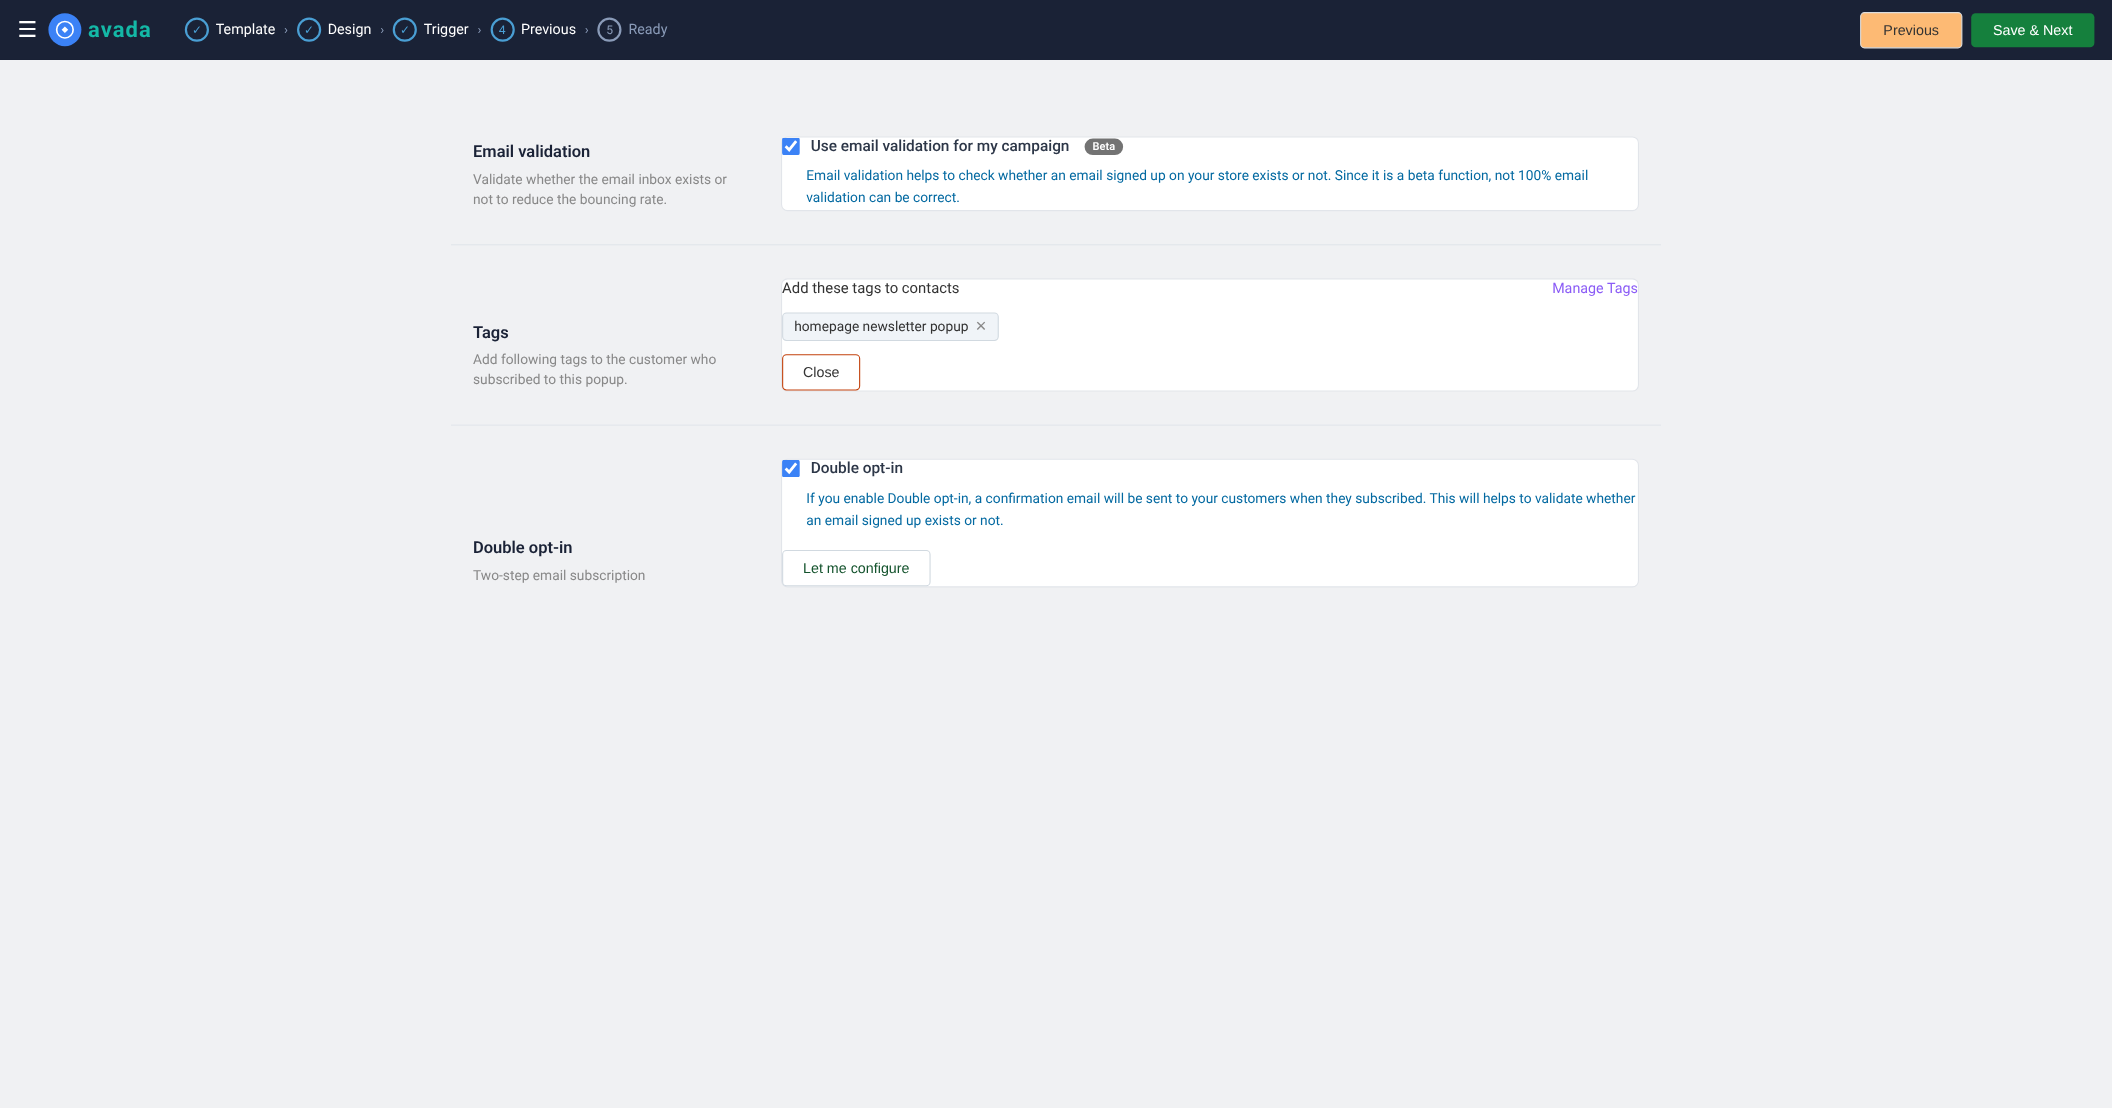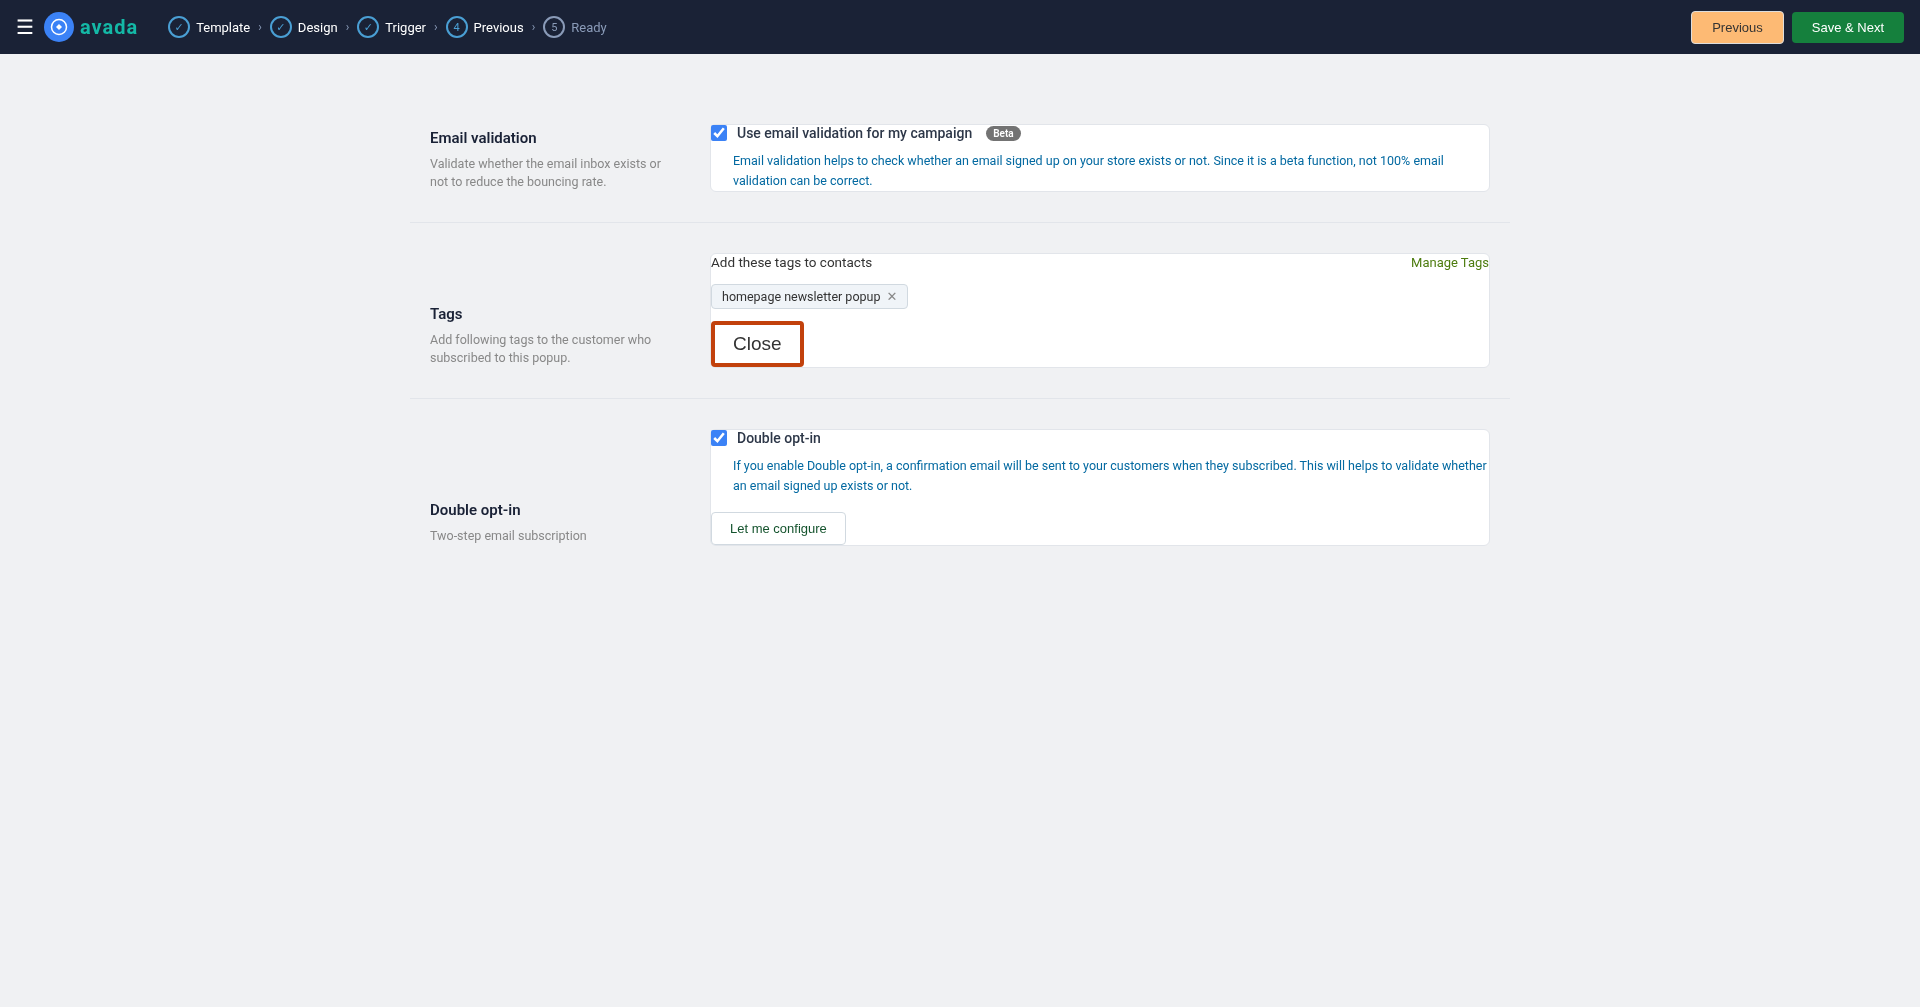--- a/index.html
+++ b/index.html
@@ -187,21 +187,21 @@
       display: flex;
       align-items: center;
       justify-content: space-between;
       margin-bottom: 14px;
     }
     .tags-header-label {
       font-size: 13.5px;
       color: #333;
     }
     .manage-tags-link {
-      color: #4d7c0f;
+      color: #8b5cf6;
       font-size: 13px;
       cursor: pointer;
       text-decoration: none;
     }
     .tag-chip {
       display: inline-flex;
       align-items: center;
       gap: 6px;
       background: #f0f4f8;
       border: 1px solid #d1d9e0;
@@ -224,24 +224,24 @@
       flex: 1;
       border: 1px solid #d1d9e0;
       border-radius: 4px;
       padding: 8px 12px;
       font-size: 13px;
       color: #666;
       outline: none;
     }
     .btn-close {
       background: #fff;
-      border: 4px solid #c2410c;
+      border: 1px solid #c2410c;
       border-radius: 4px;
       padding: 8px 18px;
-      font-size: 19px;
+      font-size: 13px;
       cursor: pointer;
       color: #333;
     }
 
     
     .configure-btn {
       background: #fff;
       border: 1px solid #d1d9e0;
       border-radius: 4px;
       padding: 8px 18px;

